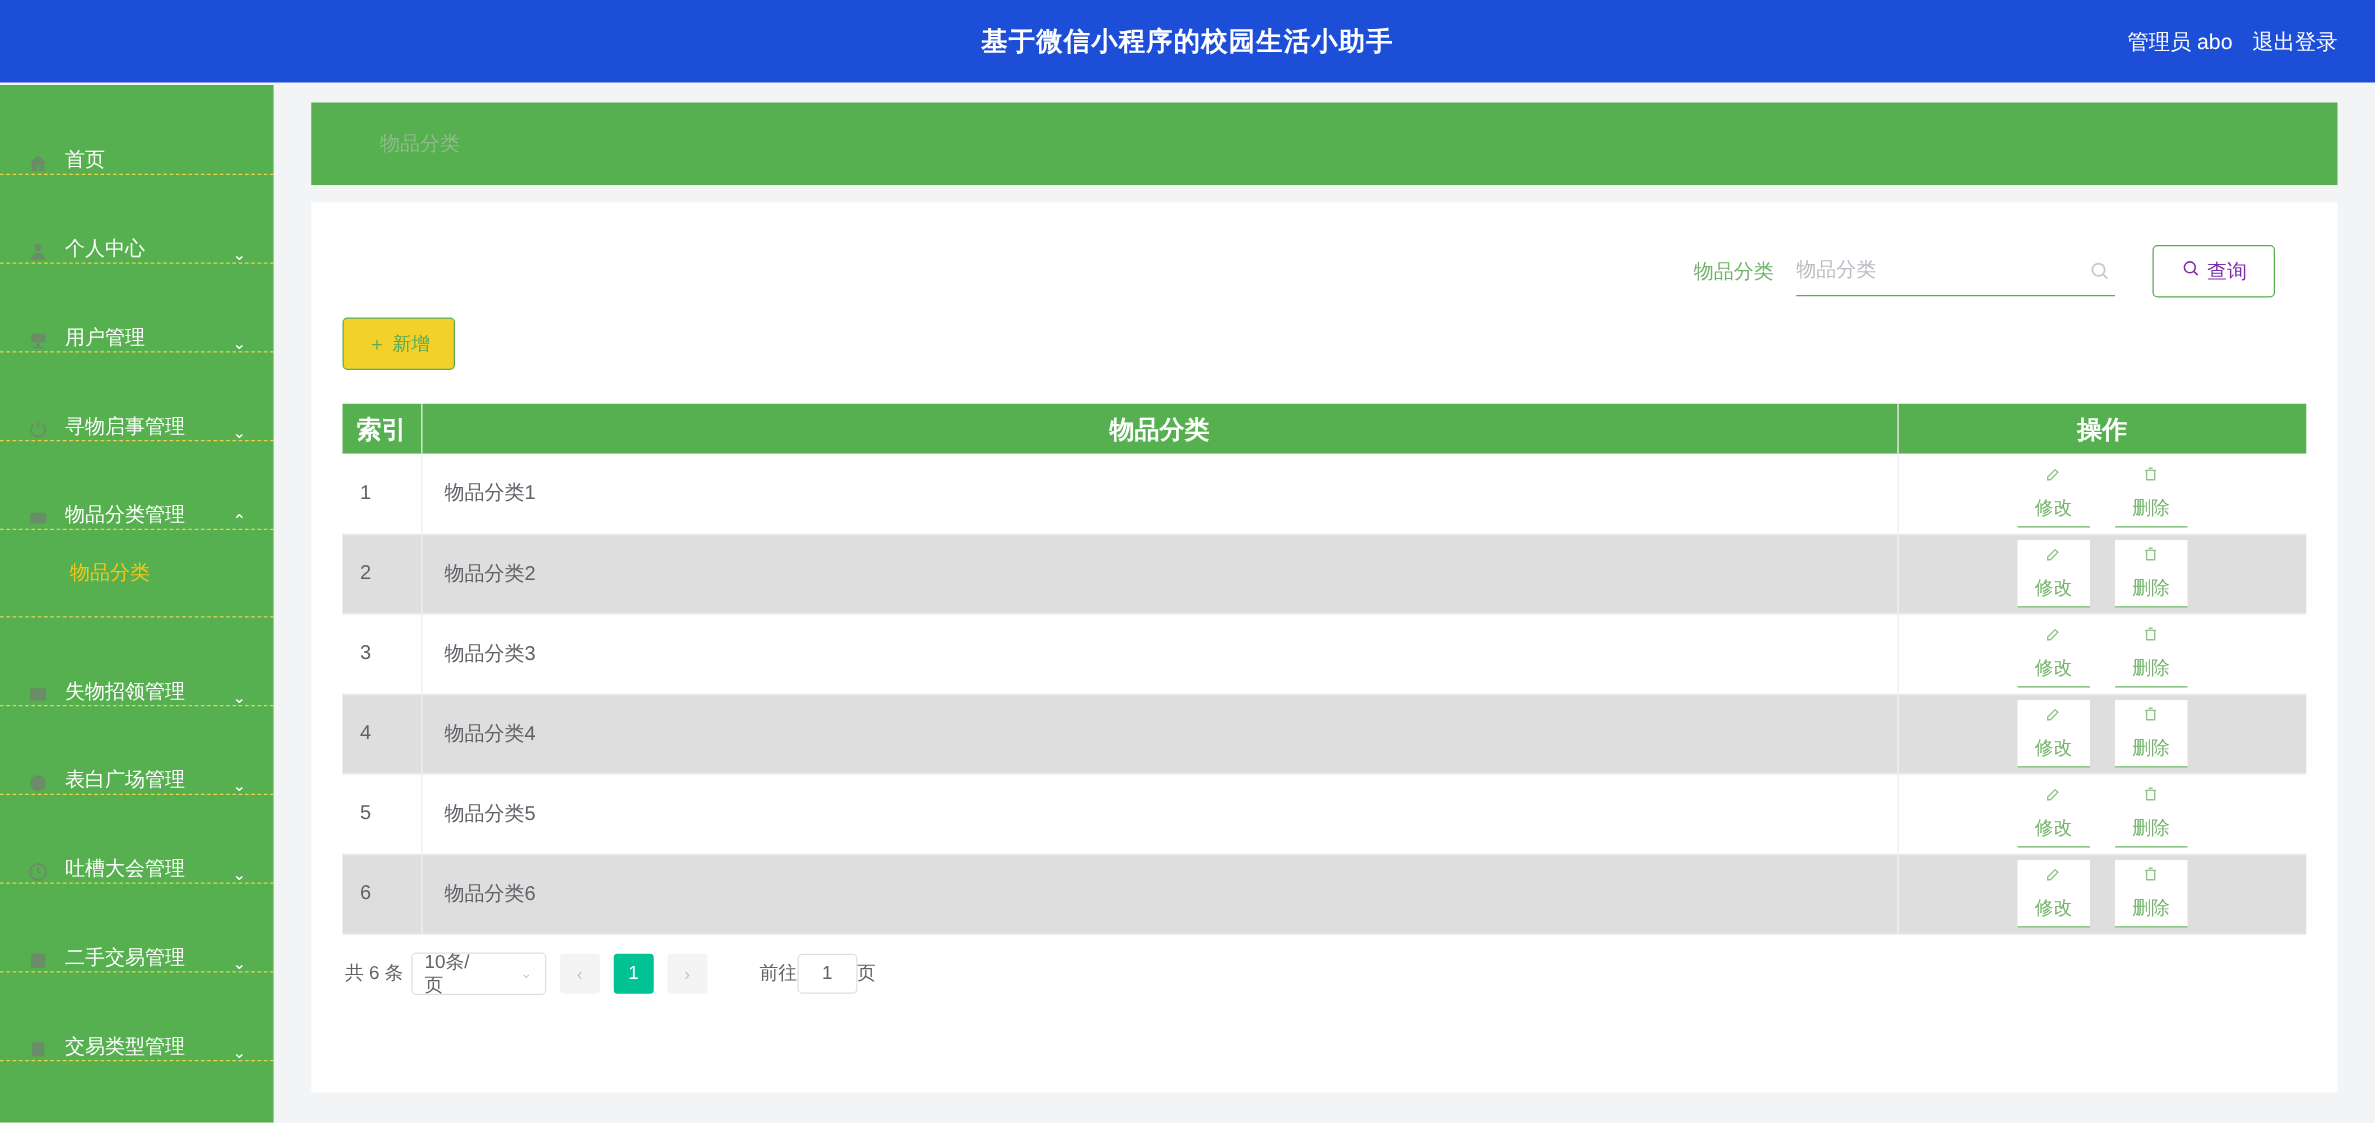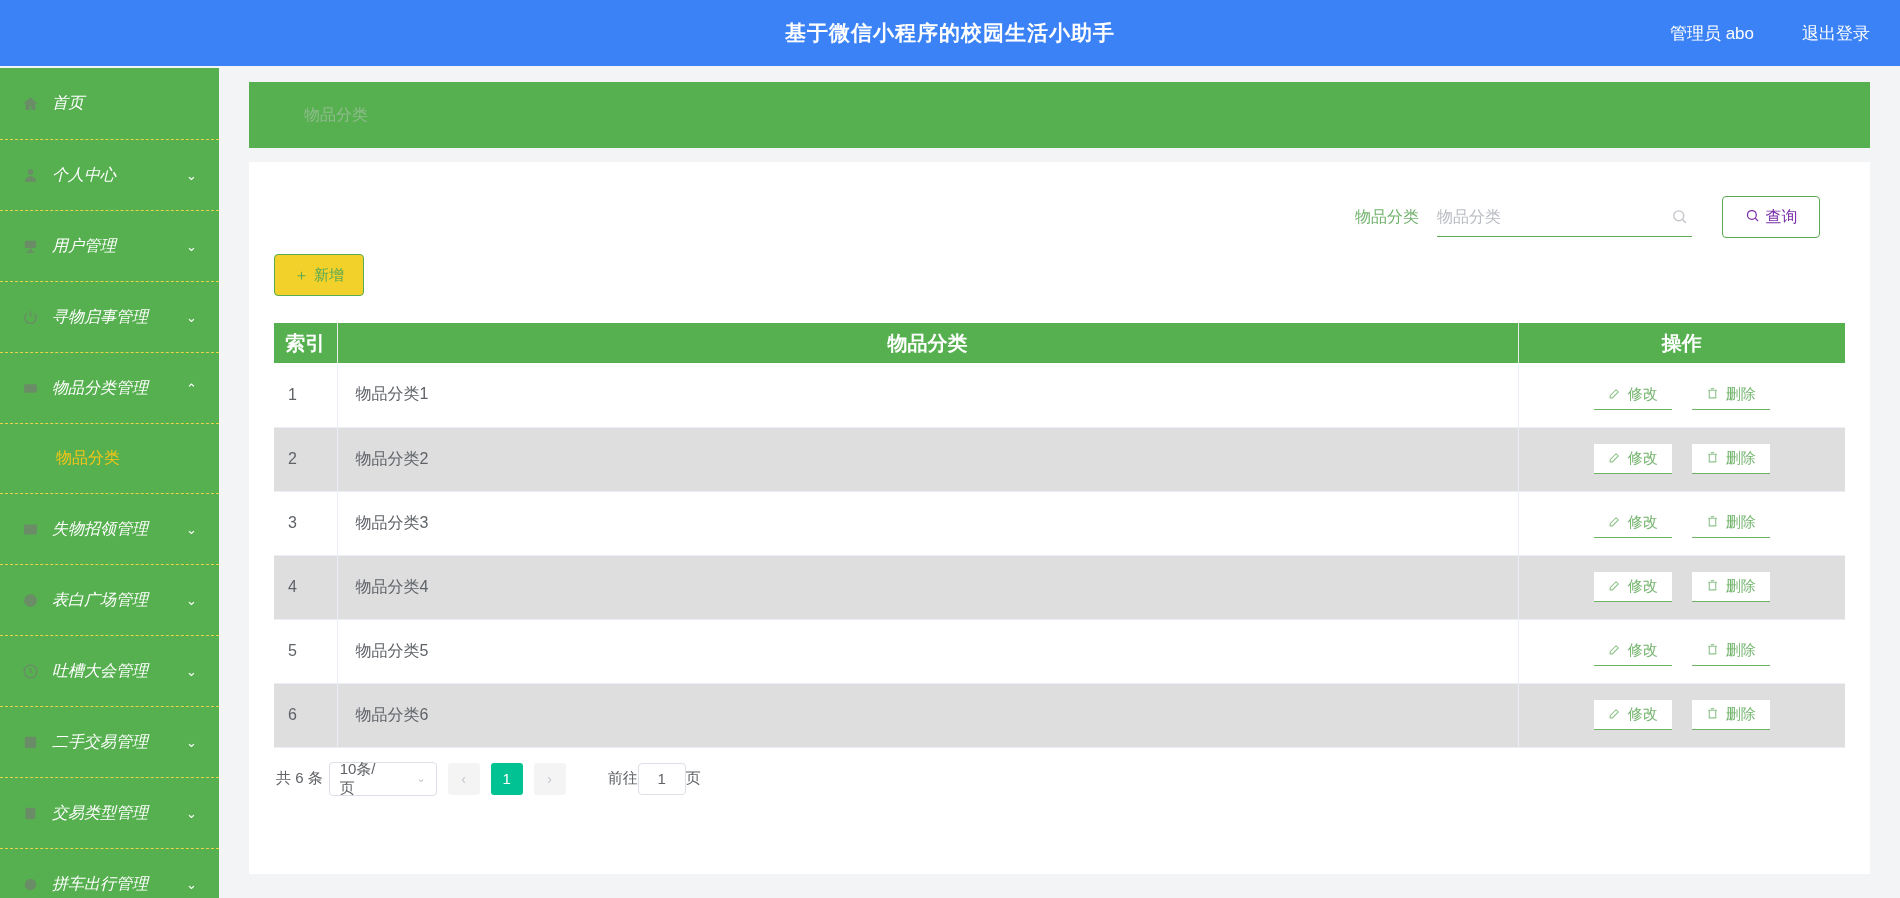--- a/index.html
+++ b/index.html
@@ -9,65 +9,64 @@
     overflow: hidden;
     font-family: "Liberation Sans", "DejaVu Sans", sans-serif;
     background: #f3f4f6;
   }
 
   
   .topbar {
     position: absolute;
     top: 0; left: 0;
     width: 1900px; height: 66px;
-    background: #3b82f6;
+    background: #1d4ed8;
     display: flex;
     align-items: center;
     z-index: 20;
   }
   .topbar-title {
     position: absolute;
     left: 0; right: 0;
     text-align: center;
     color: #ffffff;
     font-size: 21px;
     font-weight: bold;
     letter-spacing: 1px;
   }
   .topbar-right {
     position: absolute;
     right: 30px;
     display: flex;
     align-items: center;
-    gap: 48px;
+    gap: 16px;
   }
   .topbar-user, .topbar-logout {
     color: #ffffff;
     font-size: 17px;
   }
   .topbar-logout { cursor: pointer; }
 
   
   .sidebar {
     position: absolute;
     top: 68px; left: 0;
     width: 219px;
     height: 830px;
     background: #56b04f;
     overflow: hidden;
   }
   .menu-item {
     position: relative;
     height: 71px;
     display: flex;
-    align-items: center;
+    align-items: flex-end;
     padding-left: 22px;
     border-bottom: 1px dashed #e8d34a;
     cursor: pointer;
-    font-style: italic;
   }
   .menu-item:first-child { height: 72px; }
   .menu-icon {
     width: 17px; height: 17px;
     margin-right: 13px;
     flex: 0 0 auto;
     opacity: .62;
     display: flex;
     align-items: center;
     justify-content: center;
@@ -236,20 +235,21 @@
     border: none;
     border-bottom: 1px solid #6db565;
     color: #72b36c;
     font-size: 15px;
     font-family: "Liberation Sans", sans-serif;
     cursor: pointer;
     padding: 5px 14px;
     display: flex;
     align-items: center;
     gap: 7px;
+    flex-direction: column;
   }
   .act-btn svg { opacity: .8; }
 
   
   .pager {
     display: flex;
     align-items: center;
     height: 62px;
     padding-left: 2px;
     font-size: 15px;

